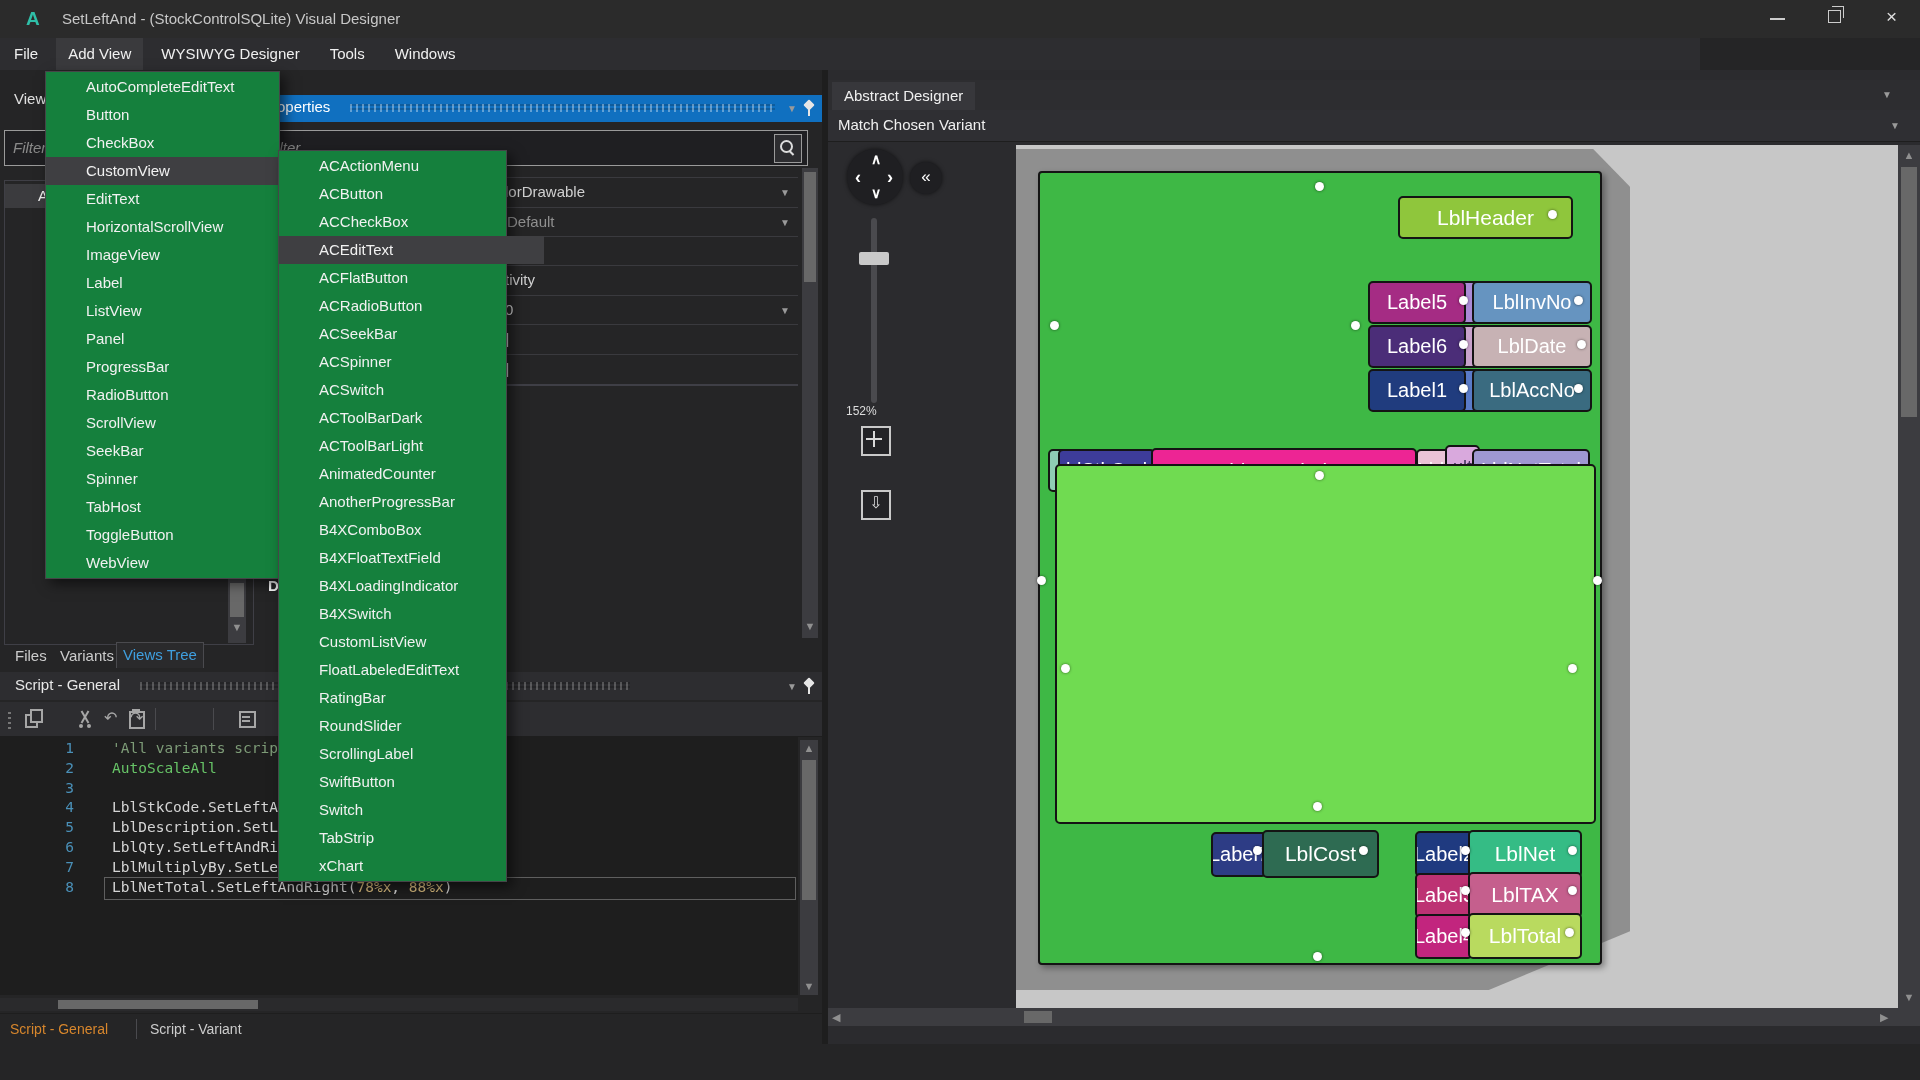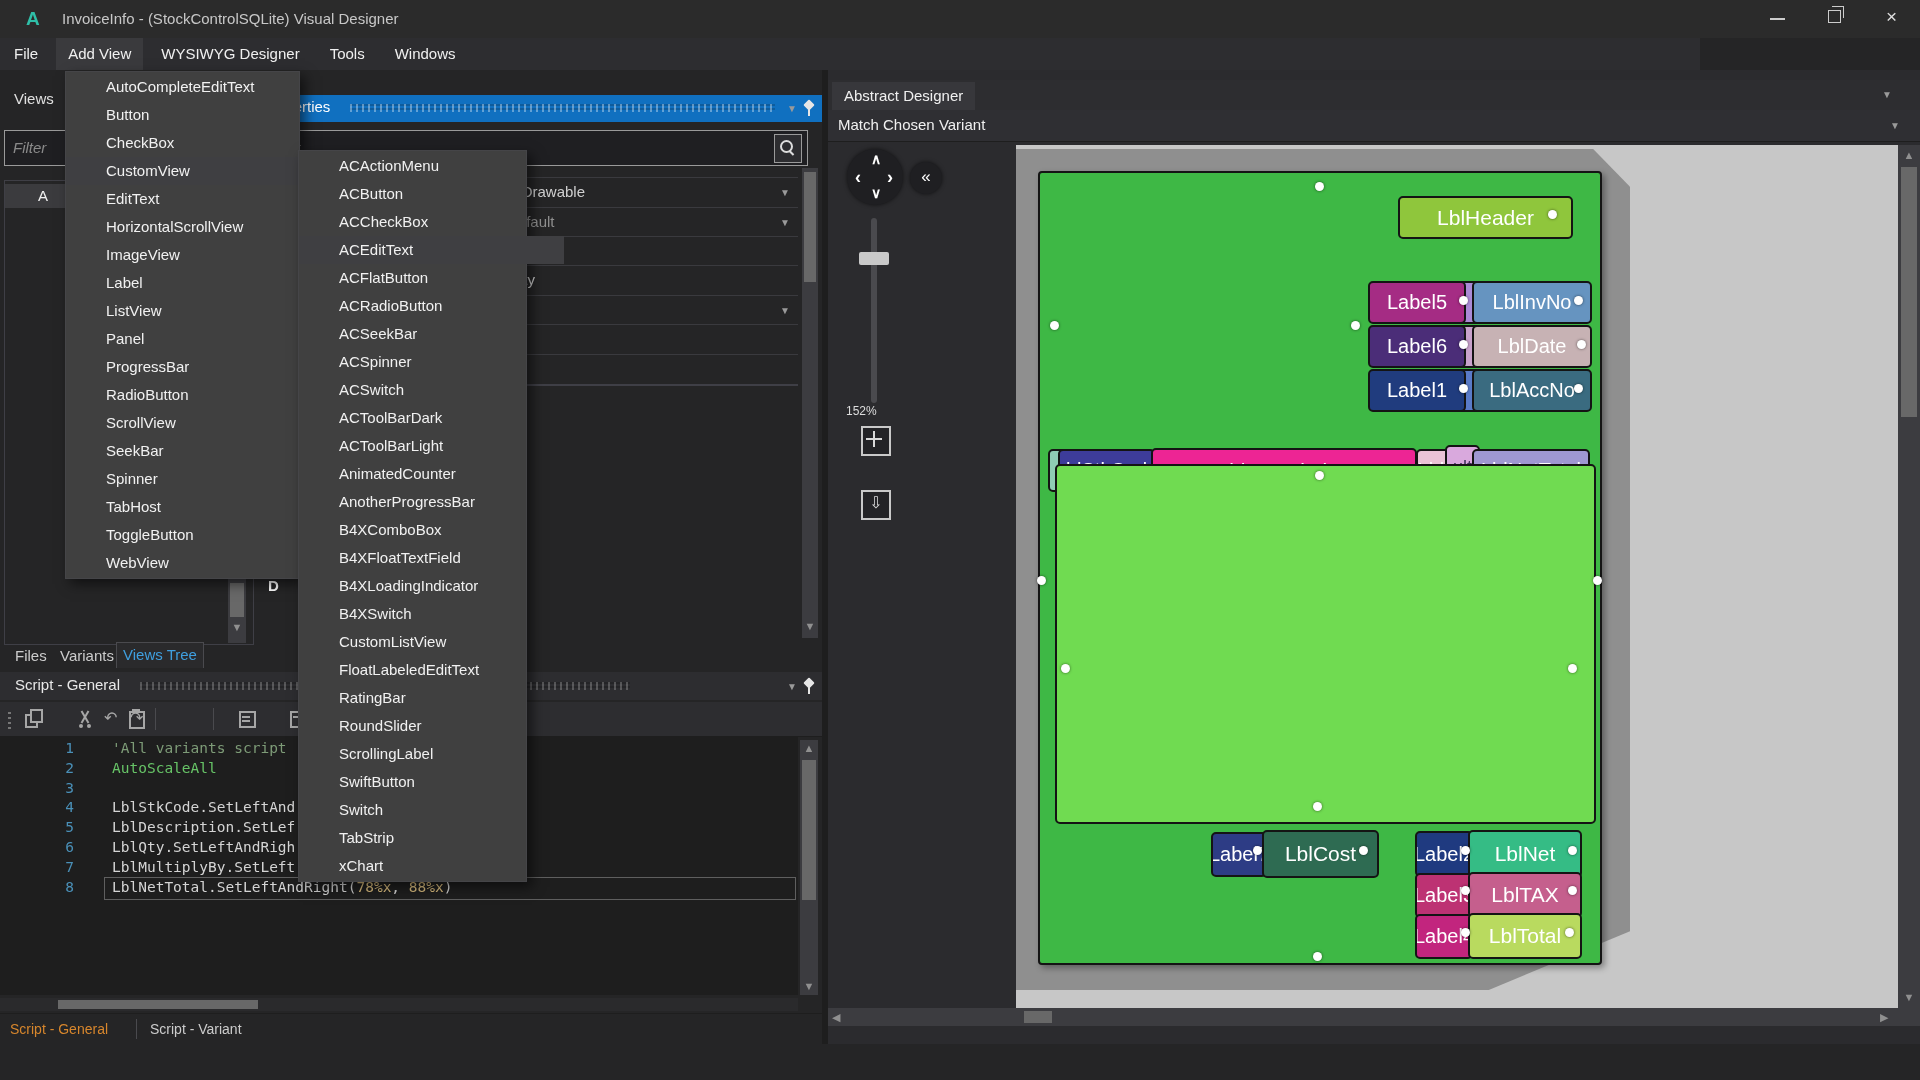--- a/index.html
+++ b/index.html
@@ -6,21 +6,21 @@
   #stage{position:relative;width:1920px;height:1080px;background:#252526;overflow:hidden;
          font-family:"Liberation Sans",sans-serif;color:#e8e8e8;}
   .abs{position:absolute;}
   .nowrap{white-space:nowrap;}
   
   #titlebar{left:0;top:0;width:1920px;height:38px;background:#2b2b2b;}
   #menubar{left:0;top:38px;width:1700px;height:32px;background:#2d2d30;border-bottom:1px solid #1e1e1e;}
   .mb-item{height:32px;line-height:32px;padding:0 12px;font-size:15px;color:#f0f0f0;display:inline-block;}
   .mb-item.open{background:#3a3a3d;}
   
-  .menu{background:#404040;border:1px solid #454548;box-shadow:5px 5px 12px rgba(0,0,0,.55);margin-left:20px;}
+  .menu{background:#15803d;border:1px solid #454548;box-shadow:5px 5px 12px rgba(0,0,0,.55);}
   .menu-item{height:28px;line-height:28px;padding-left:40px;font-size:15px;color:#f1f1f1;white-space:nowrap;position:relative;}
   .menu-item.hl{background:#3f3f42;}
   .menu-item .arrow{position:absolute;right:10px;top:0;font-size:11px;color:#cccccc;}
   
   .panel-header-blue{background:#1070c0;}
   .filter-box{background:#1f1f22;border:1px solid #9a9a9a;color:#8a8a8a;font-style:italic;font-size:15px;line-height:34px;padding-left:8px;}
   .dots-strip{height:8px;background:repeating-linear-gradient(90deg,rgba(255,255,255,.35) 0 2px,transparent 2px 6px),
               repeating-linear-gradient(0deg,transparent 0 2px,rgba(0,0,0,.18) 2px 4px);}
   .dots-strip.gray{background:repeating-linear-gradient(90deg,rgba(255,255,255,.22) 0 2px,transparent 2px 6px),
               repeating-linear-gradient(0deg,transparent 0 2px,rgba(0,0,0,.2) 2px 4px);}
@@ -64,21 +64,21 @@
   #collapse-btn{width:32px;height:32px;border-radius:50%;background:#1f1f22;color:#ffffff;font-size:17px;text-align:center;line-height:30px;box-shadow:0 0 4px rgba(0,0,0,.6);}
   .sqbtn{width:26px;height:26px;border:2px solid #c9c9c9;background:#232326;position:relative;color:#d9d9d9;}
 </style>
 </head>
 <body>
 
 <div id="stage">
 
   <div class="abs" id="titlebar">
     <div class="abs" style="left:26px;top:8px;font-size:19px;font-weight:bold;color:#2fbfa8;">A</div>
-    <div class="abs nowrap" style="left:62px;top:10px;font-size:15px;color:#c8c8c8;">InvoiceInfo - (StockControlSQLite) Visual Designer</div>
+    <div class="abs nowrap" style="left:62px;top:10px;font-size:15px;color:#c8c8c8;">SetLeftAnd - (StockControlSQLite) Visual Designer</div>
     <div class="abs" style="left:1770px;top:18px;width:15px;height:2px;background:#cccccc;"></div>
     <div class="abs" style="left:1828px;top:10px;width:11px;height:11px;border:1.5px solid #cccccc;">
       <div class="abs" style="left:3px;top:-5px;width:11px;height:11px;border-top:1.5px solid #cccccc;border-right:1.5px solid #cccccc;"></div>
     </div>
     <div class="abs" style="left:1886px;top:6px;font-size:19px;color:#dddddd;">×</div>
   </div>
 
   <div class="abs" id="menubar"><div class="mb-item" style="margin-left: 2px;">File</div><div class="mb-item open" style="margin-left: 6px;">Add View</div><div class="mb-item" style="margin-left: 6px;">WYSIWYG Designer</div><div class="mb-item" style="margin-left: 6px;">Tools</div><div class="mb-item" style="margin-left: 6px;">Windows</div></div>
 
   <div class="abs" style="left:0;top:70px;width:255px;height:598px;background:#252526;">

